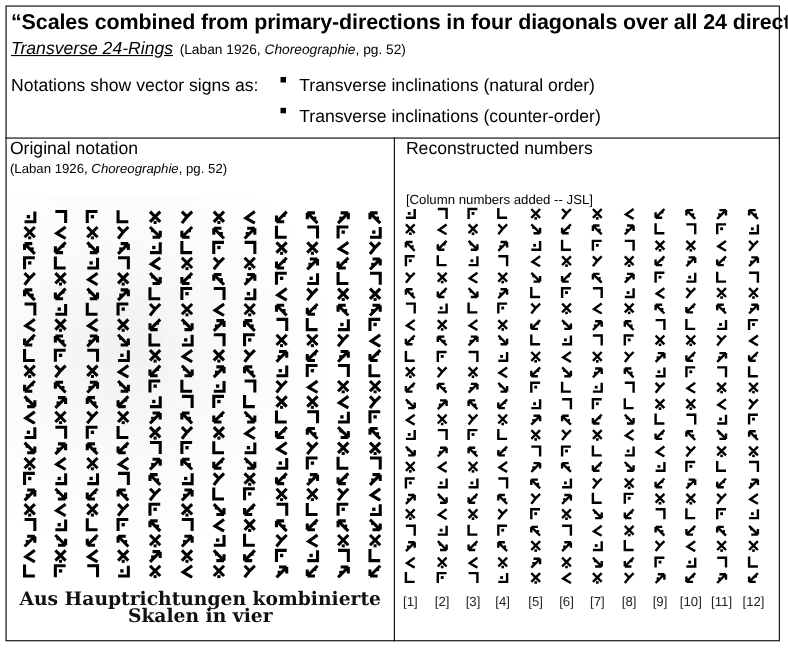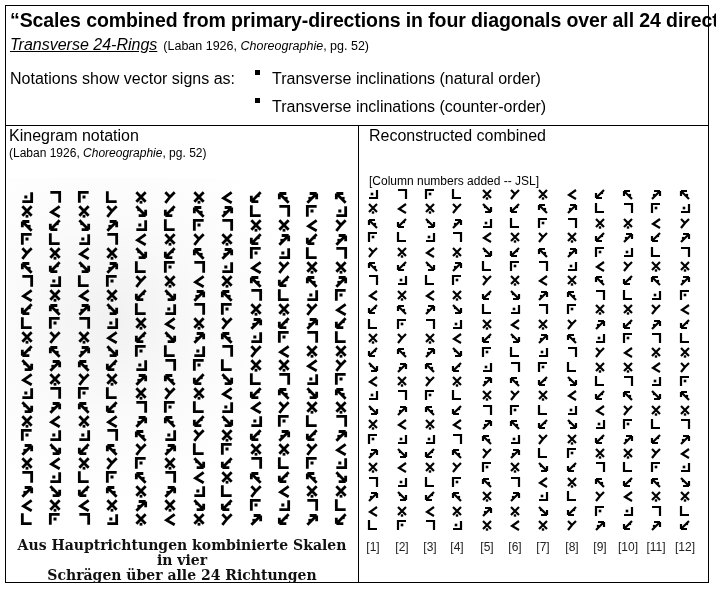--- a/index.html
+++ b/index.html
@@ -19,21 +19,21 @@
   .bullets .sq { display:inline-block; width:5px; height:5px; background:#000; margin-right:12px; }
   .hdiv { position:absolute; left:5px; top:125px; width:704px; height:0; border-top:1.5px solid #000; }
   .vdiv { position:absolute; left:358px; top:125px; width:0; height:458px; border-left:1.5px solid #000; }
   .panel-title { position:absolute; font-size:16px; white-space:nowrap; }
   .panel-sub { position:absolute; font-size:12px; white-space:nowrap; }
   .orig-bg { position:absolute; left:8px; top:178px; width:348px; height:346px;
              background: radial-gradient(circle at 30% 40%, #f1f1f1 0, #fafafa 30%, #ffffff 60%); }
   .col { position:absolute; display:flex; flex-direction:column; align-items:center; }
   .glyph { display:block; }
   .caption { position:absolute; left:8px; top:538px; width:348px; text-align:center;
-             font-family:"DejaVu Serif", serif; font-weight:bold; font-size:14px; line-height:15px; color:#111; }
+             font-family:"DejaVu Serif", serif; font-weight:bold; font-size:17px; line-height:15px; color:#111; }
   .colnum { position:absolute; top:540px; font-size:12px; text-align:center; width:28px; margin-left:-14px; color:#222; }
 </style>
 </head>
 <body>
 
 <div class="frame"></div>
 
 <div class="title">“Scales combined from primary-directions in four diagonals over all 24 directions”</div>
 
 <div class="line2">
@@ -48,21 +48,21 @@
     </div>
   <div class="b">
       <span class="sq"></span>
       <span>Transverse inclinations (counter-order)</span>
     </div>
 </div>
 
 <div class="hdiv"></div>
 <div class="vdiv"></div>
 
-<div class="panel-title" style="left:9px;top:127px;">Kinegram notation</div>
+<div class="panel-title" style="left:9px;top:127px;">Original notation</div>
 <div class="panel-sub" style="left:9px;top:146px;"><span>(Laban 1926, </span><i>Choreographie</i><span>,  pg. 52)</span></div>
 <div class="orig-bg"></div>
 <div id="orig-cols">
     <div class="col" style="left: 18px; top: 190px; gap: 0px;">
       <svg class="glyph" width="18" height="14" viewBox="0 0 12 12">
         <path d="M2 10 L10 10 L10 2" fill="none" stroke="#000" stroke-width="2.4" stroke-linecap="butt" stroke-linejoin="miter"></path>
         <rect x="3.7" y="4.7" width="2.6" height="2.6" fill="#000"></rect>
       </svg>
       <svg class="glyph" width="18" height="14" viewBox="0 0 12 12">
         <path d="M2 2 L10 10 M10 2 L2 10" fill="none" stroke="#000" stroke-width="2.4" stroke-linecap="butt" stroke-linejoin="miter"></path>
@@ -1138,24 +1138,23 @@
         <path d="M2 1 L2 10 L10 10" fill="none" stroke="#000" stroke-width="2.4" stroke-linecap="butt" stroke-linejoin="miter"></path>
       </svg>
       <svg class="glyph" width="18" height="14" viewBox="0 0 12 12">
         <path d="M10 2 L2 10 M2 10 L8 10 M2 10 L2 5" fill="none" stroke="#000" stroke-width="2.4" stroke-linecap="butt" stroke-linejoin="miter"></path>
         <rect x="6.9" y="3.9" width="2.2" height="2.2" fill="#000"></rect>
       </svg>
     </div>
   </div>
 <div class="caption">
   <div>Aus Hauptrichtungen kombinierte Skalen in vier</div>
-  <div>Schrägen über alle 24 Richtungen</div>
 </div>
 
-<div class="panel-title" style="left:369px;top:127px;">Reconstructed combined</div>
+<div class="panel-title" style="left:369px;top:127px;">Reconstructed numbers</div>
 <div class="panel-sub" style="left:369px;top:146px;margin-top:28px;">[Column numbers added -- JSL]</div>
 <div id="recon-cols">
     <div class="col" style="left: 367px; top: 188px; gap: 2.4px;">
       <svg class="glyph" width="12" height="12" viewBox="0 0 12 12">
         <path d="M2 10 L10 10 L10 2" fill="none" stroke="#000" stroke-width="2.2" stroke-linecap="butt" stroke-linejoin="miter"></path>
         <rect x="3.7" y="4.7" width="2.6" height="2.6" fill="#000"></rect>
       </svg>
       <svg class="glyph" width="12" height="12" viewBox="0 0 12 12">
         <path d="M2 2 L10 10 M10 2 L2 10" fill="none" stroke="#000" stroke-width="2.2" stroke-linecap="butt" stroke-linejoin="miter"></path>
         <rect x="4.8" y="9.3" width="2.4" height="2.4" fill="#000"></rect>

